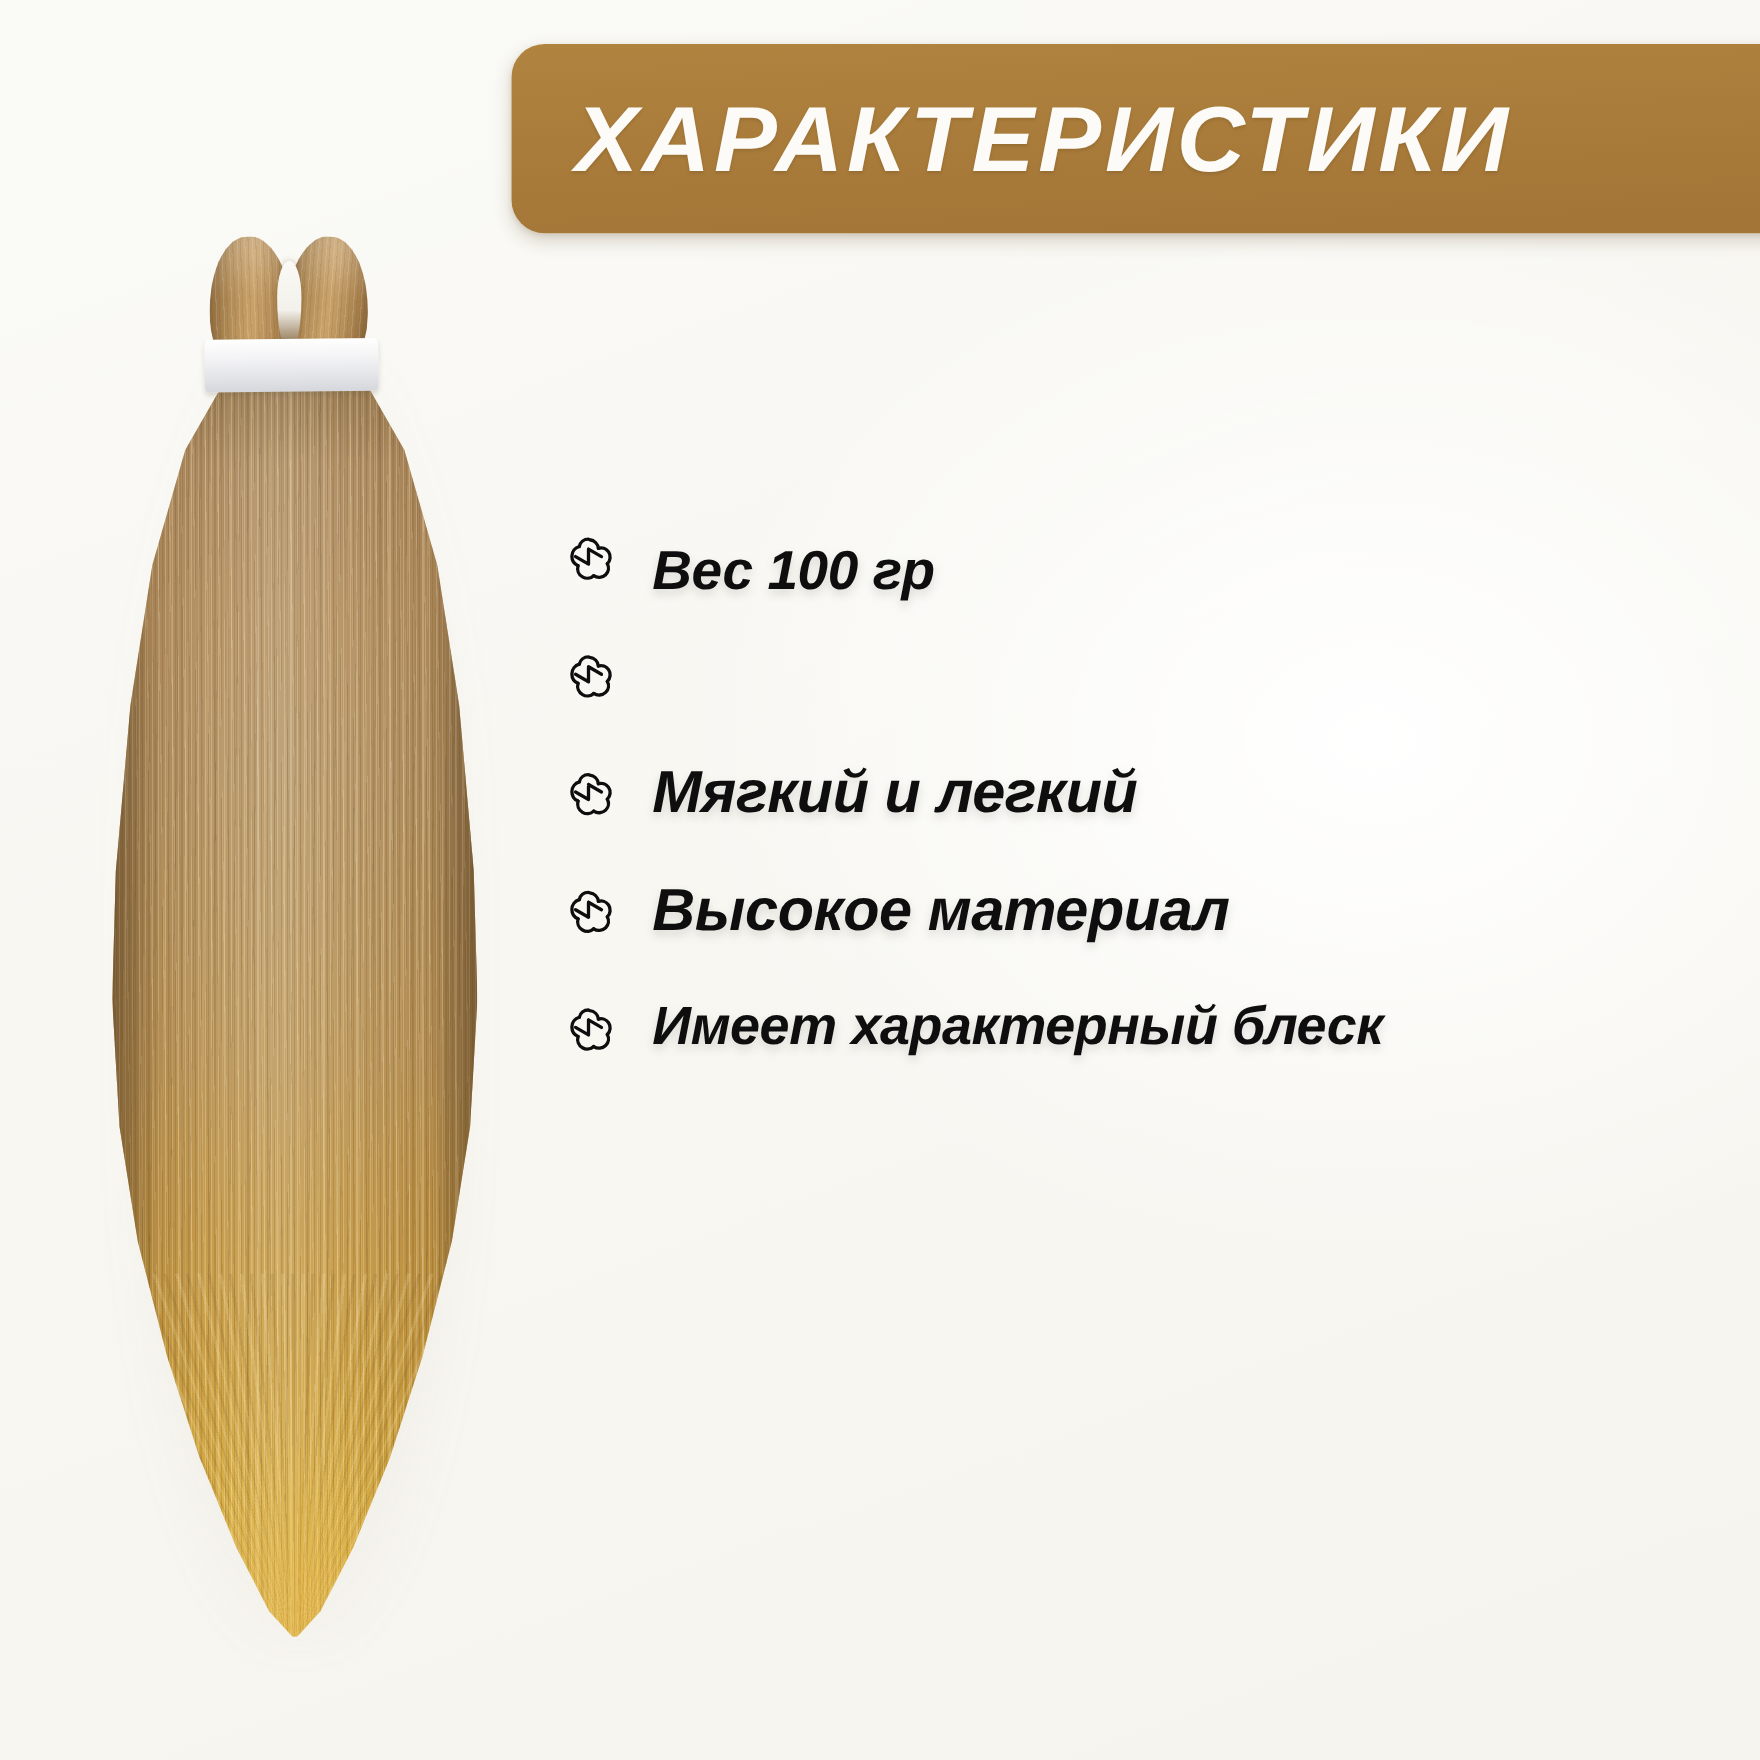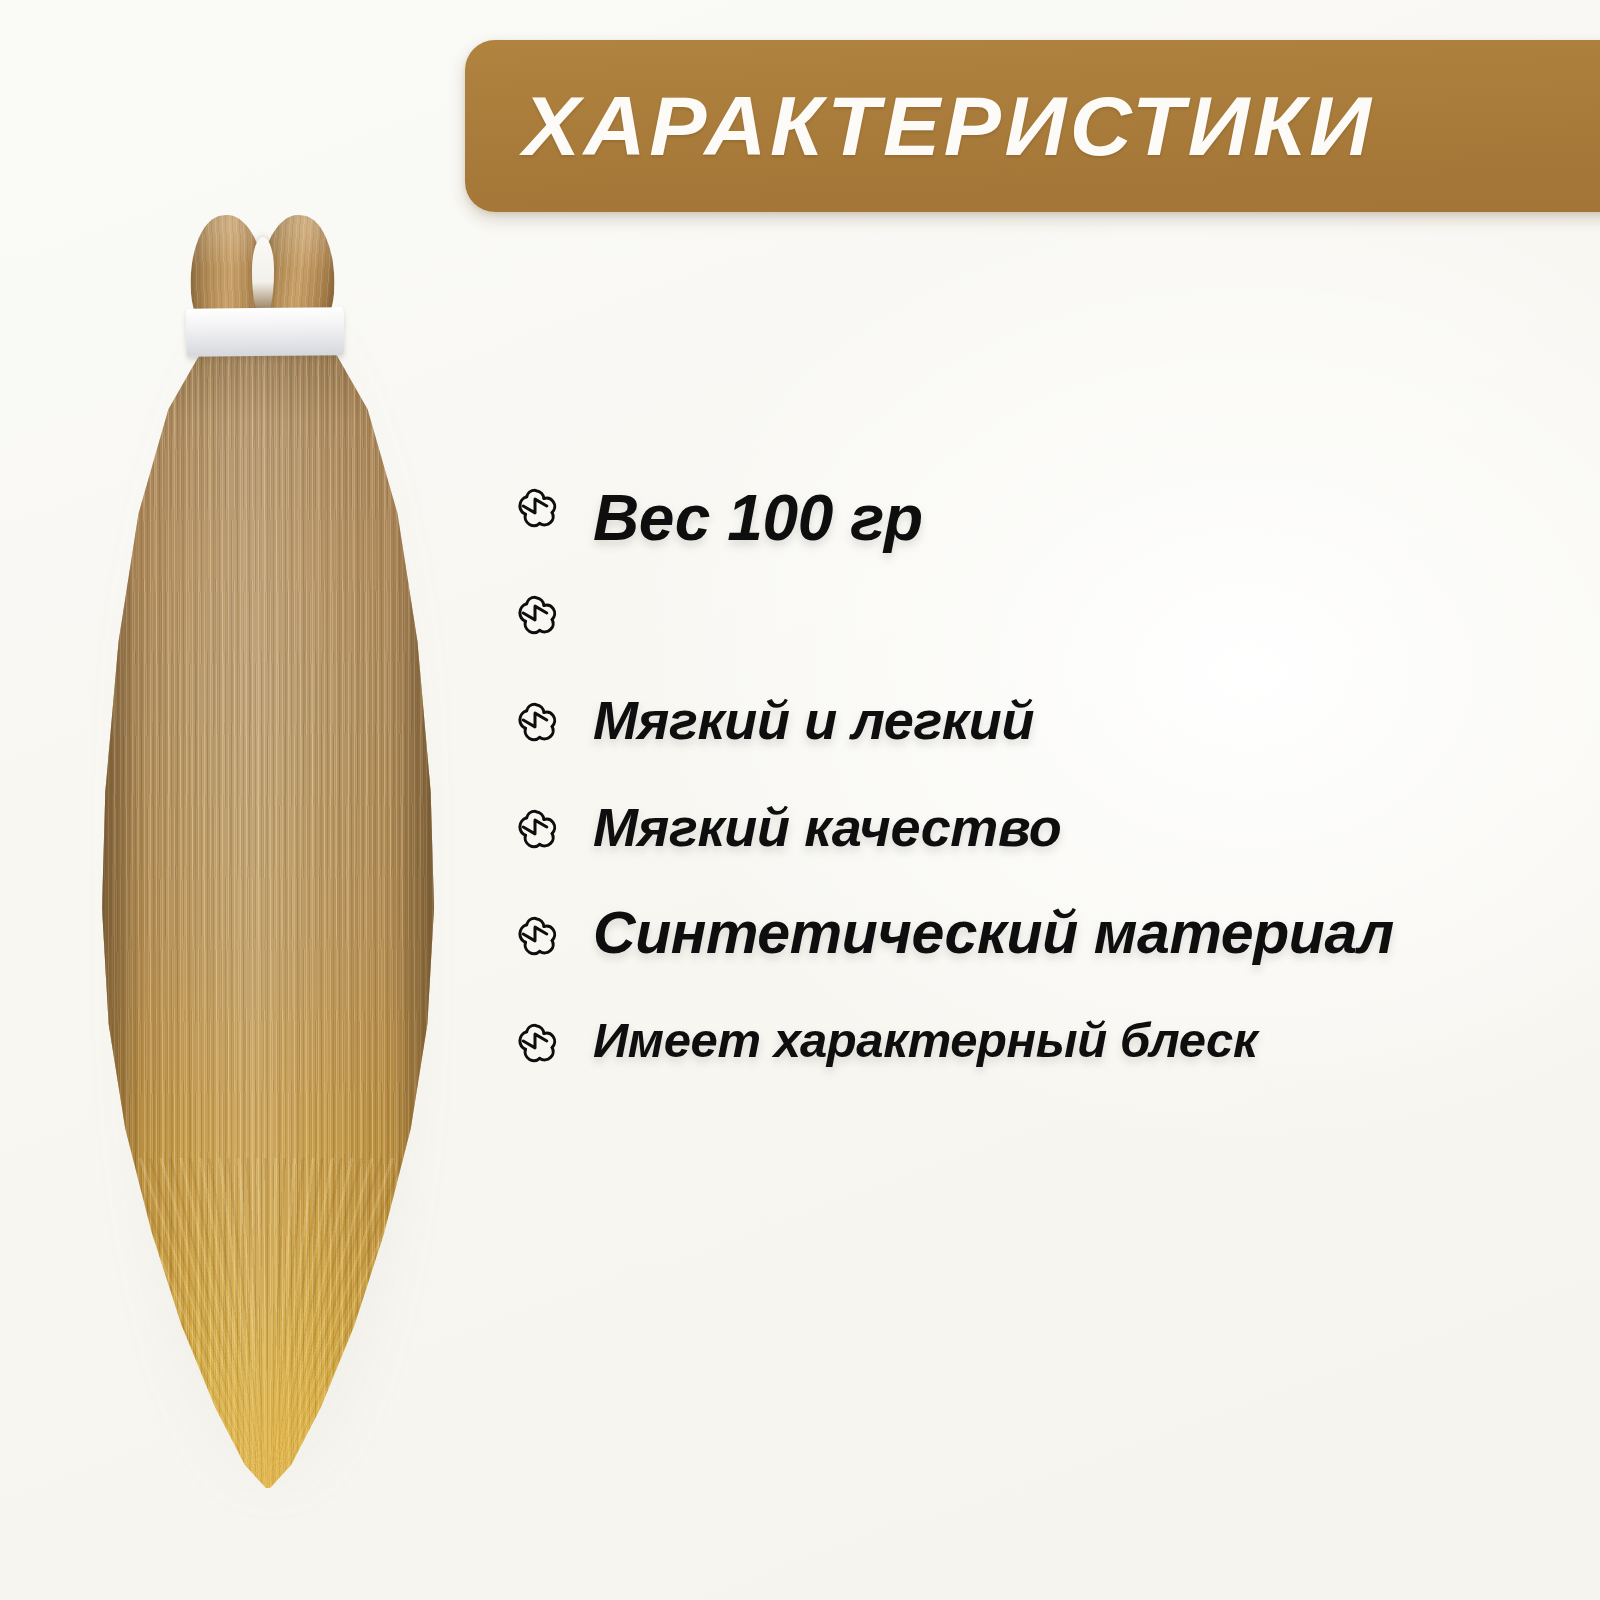--- a/index.html
+++ b/index.html
@@ -78,21 +78,21 @@
   .feature-text {
     font-size: 54px;
     font-weight: 700;
     color: #0E0E0E;
     line-height: 1;
     white-space: nowrap;
     letter-spacing: -0.4px;
     text-shadow: 0 5px 9px rgba(120,115,105,0.22);
   }
   .feature-row.f1 .feature-text,
-  .feature-row.f2 .feature-text { font-size: 64px; margin-top: 25px; }
+  .feature-row.f2 .feature-text { font-size: 50px; margin-top: 25px; }
   .feature-row.f5 .feature-text { font-size: 59px; }
   .feature-row.f6 .feature-text { font-size: 49px; }
 
   
   .product {
     position: absolute;
     left: 60px;
     top: 200px;
     width: 420px;
     height: 1330px;
@@ -366,39 +366,23 @@
             <path d="M32 10c-6 0-10.5 4-11.6 9.2"></path>
             <path d="M20.4 19.2C15 20.8 11 25.6 11 31.6c0 5.4 3.2 9.9 7.8 11.9"></path>
             <path d="M18.8 43.5c-1.6 5.4.6 11.3 5.6 14.2 4.7 2.7 10.4 1.9 14.2-1.5"></path>
             <path d="M38.6 56.2c4.6 3.1 10.9 2.7 15.1-1.3 3.9-3.7 4.6-9.4 2.1-13.9"></path>
             <path d="M55.8 41c4-3.9 4.8-10.1 1.6-14.9-2.9-4.3-8.2-6-12.9-4.6"></path>
             <path d="M44.5 21.5C43.9 15.9 39.4 11.4 33.6 10.7"></path>
             <path d="M32 22.5v19M32 22.5l16.4 9.5M32 41.5 15.6 32"></path>
           </g>
         </svg>
       </span>
-      <span class="feature-text">Мягкий качество</span>
-    </div>
-
-    <div class="feature-row f5">
-      <span class="bullet-icon">
-        <svg viewBox="0 0 64 64" xmlns="http://www.w3.org/2000/svg">
-          <g fill="none" stroke="#0E0E0E" stroke-width="4.2" stroke-linecap="round" stroke-linejoin="round">
-            <path d="M32 10c-6 0-10.5 4-11.6 9.2"></path>
-            <path d="M20.4 19.2C15 20.8 11 25.6 11 31.6c0 5.4 3.2 9.9 7.8 11.9"></path>
-            <path d="M18.8 43.5c-1.6 5.4.6 11.3 5.6 14.2 4.7 2.7 10.4 1.9 14.2-1.5"></path>
-            <path d="M38.6 56.2c4.6 3.1 10.9 2.7 15.1-1.3 3.9-3.7 4.6-9.4 2.1-13.9"></path>
-            <path d="M55.8 41c4-3.9 4.8-10.1 1.6-14.9-2.9-4.3-8.2-6-12.9-4.6"></path>
-            <path d="M44.5 21.5C43.9 15.9 39.4 11.4 33.6 10.7"></path>
-            <path d="M32 22.5v19M32 22.5l16.4 9.5M32 41.5 15.6 32"></path>
-          </g>
-        </svg>
-      </span>
-      <span class="feature-text">Синтетический материал</span>
-    </div>
+      <span class="feature-text">Высокое материал</span>
+    </div>
+
 
     <div class="feature-row f6">
       <span class="bullet-icon">
         <svg viewBox="0 0 64 64" xmlns="http://www.w3.org/2000/svg">
           <g fill="none" stroke="#0E0E0E" stroke-width="4.2" stroke-linecap="round" stroke-linejoin="round">
             <path d="M32 10c-6 0-10.5 4-11.6 9.2"></path>
             <path d="M20.4 19.2C15 20.8 11 25.6 11 31.6c0 5.4 3.2 9.9 7.8 11.9"></path>
             <path d="M18.8 43.5c-1.6 5.4.6 11.3 5.6 14.2 4.7 2.7 10.4 1.9 14.2-1.5"></path>
             <path d="M38.6 56.2c4.6 3.1 10.9 2.7 15.1-1.3 3.9-3.7 4.6-9.4 2.1-13.9"></path>
             <path d="M55.8 41c4-3.9 4.8-10.1 1.6-14.9-2.9-4.3-8.2-6-12.9-4.6"></path>

